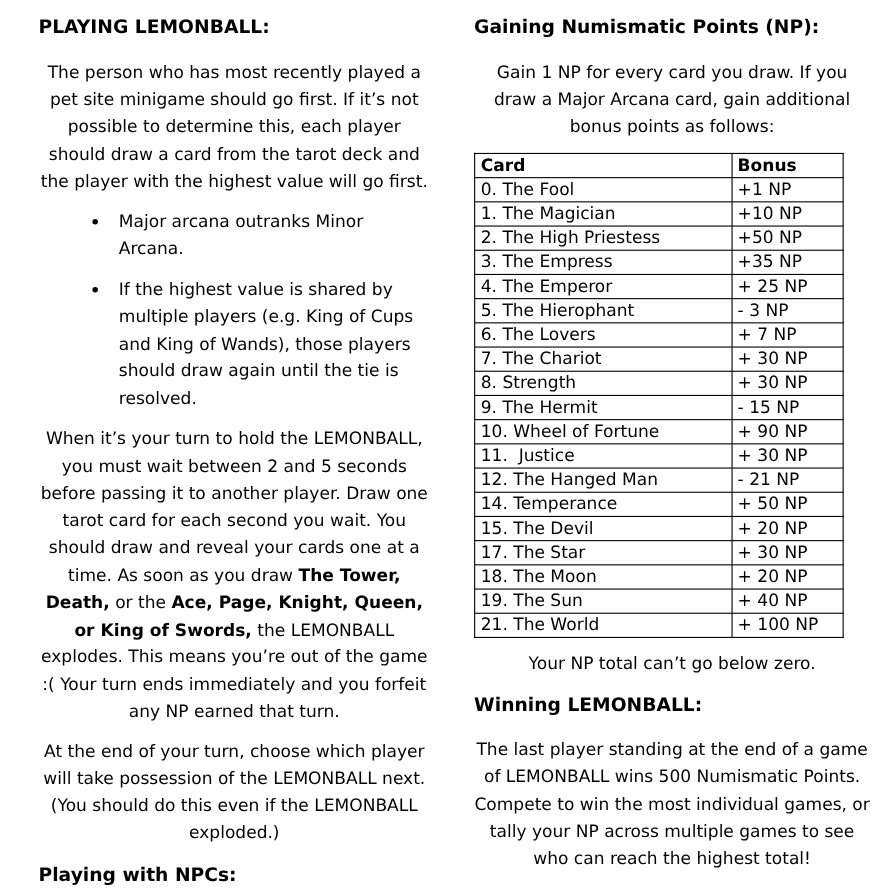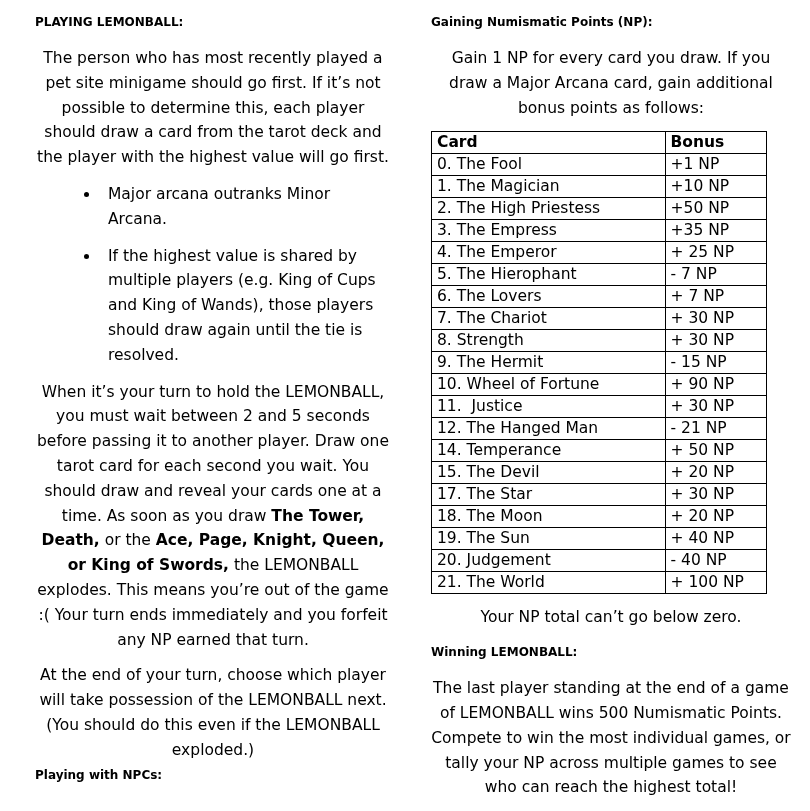--- a/index.html
+++ b/index.html
@@ -18,38 +18,38 @@
   }
   .page {
     display: flex;
     gap: 40px;
     padding: 13px 15px 0 35px;
     box-sizing: border-box;
   }
   .col-left  { width: 356px; flex: 0 0 auto; }
   .col-right { width: 360px; flex: 0 0 auto; }
   h3 {
-    font-size: 12px;
+    font-size: 17px;
     font-weight: bold;
     margin: 0 0 15px 0;
     line-height: 1.5;
   }
   p {
     margin: 0 0 11px 0;
     text-align: center;
   }
   ul {
     margin: 0 0 11px 0;
     padding-left: 53px;
   }
   li {
     margin: 12px;
     padding-left: 8px;
   }
-  p.pass-para { margin-bottom: 3px; }
+  p.pass-para { margin-bottom: 14px; }
   .np-table {
     border-collapse: collapse;
     width: 336px;
     margin: 2px 0 1px 0;
   }
   .np-table th, .np-table td {
     border: 1px solid #000000;
     padding: 0 5px;
     line-height: 21px;
     font-size: 15.5px;
@@ -114,21 +114,21 @@
           <tr>
             <td class="card-cell">3. The Empress</td>
             <td class="bonus-cell">+35 NP</td>
           </tr>
           <tr>
             <td class="card-cell">4. The Emperor</td>
             <td class="bonus-cell">+ 25 NP</td>
           </tr>
           <tr>
             <td class="card-cell">5. The Hierophant</td>
-            <td class="bonus-cell">- 7 NP</td>
+            <td class="bonus-cell">- 3 NP</td>
           </tr>
           <tr>
             <td class="card-cell">6. The Lovers</td>
             <td class="bonus-cell">+ 7 NP</td>
           </tr>
           <tr>
             <td class="card-cell">7. The Chariot</td>
             <td class="bonus-cell">+ 30 NP</td>
           </tr>
           <tr>
@@ -165,24 +165,20 @@
           </tr>
           <tr>
             <td class="card-cell">18. The Moon</td>
             <td class="bonus-cell">+ 20 NP</td>
           </tr>
           <tr>
             <td class="card-cell">19. The Sun</td>
             <td class="bonus-cell">+ 40 NP</td>
           </tr>
           <tr>
-            <td class="card-cell">20. Judgement</td>
-            <td class="bonus-cell">- 40 NP</td>
-          </tr>
-          <tr>
             <td class="card-cell">21. The World</td>
             <td class="bonus-cell">+ 100 NP</td>
           </tr>
         </tbody>
     </table>
 
     <p class="table-note">Your NP total can’t go below zero.</p>
 
     <h3>Winning LEMONBALL:</h3>
 

